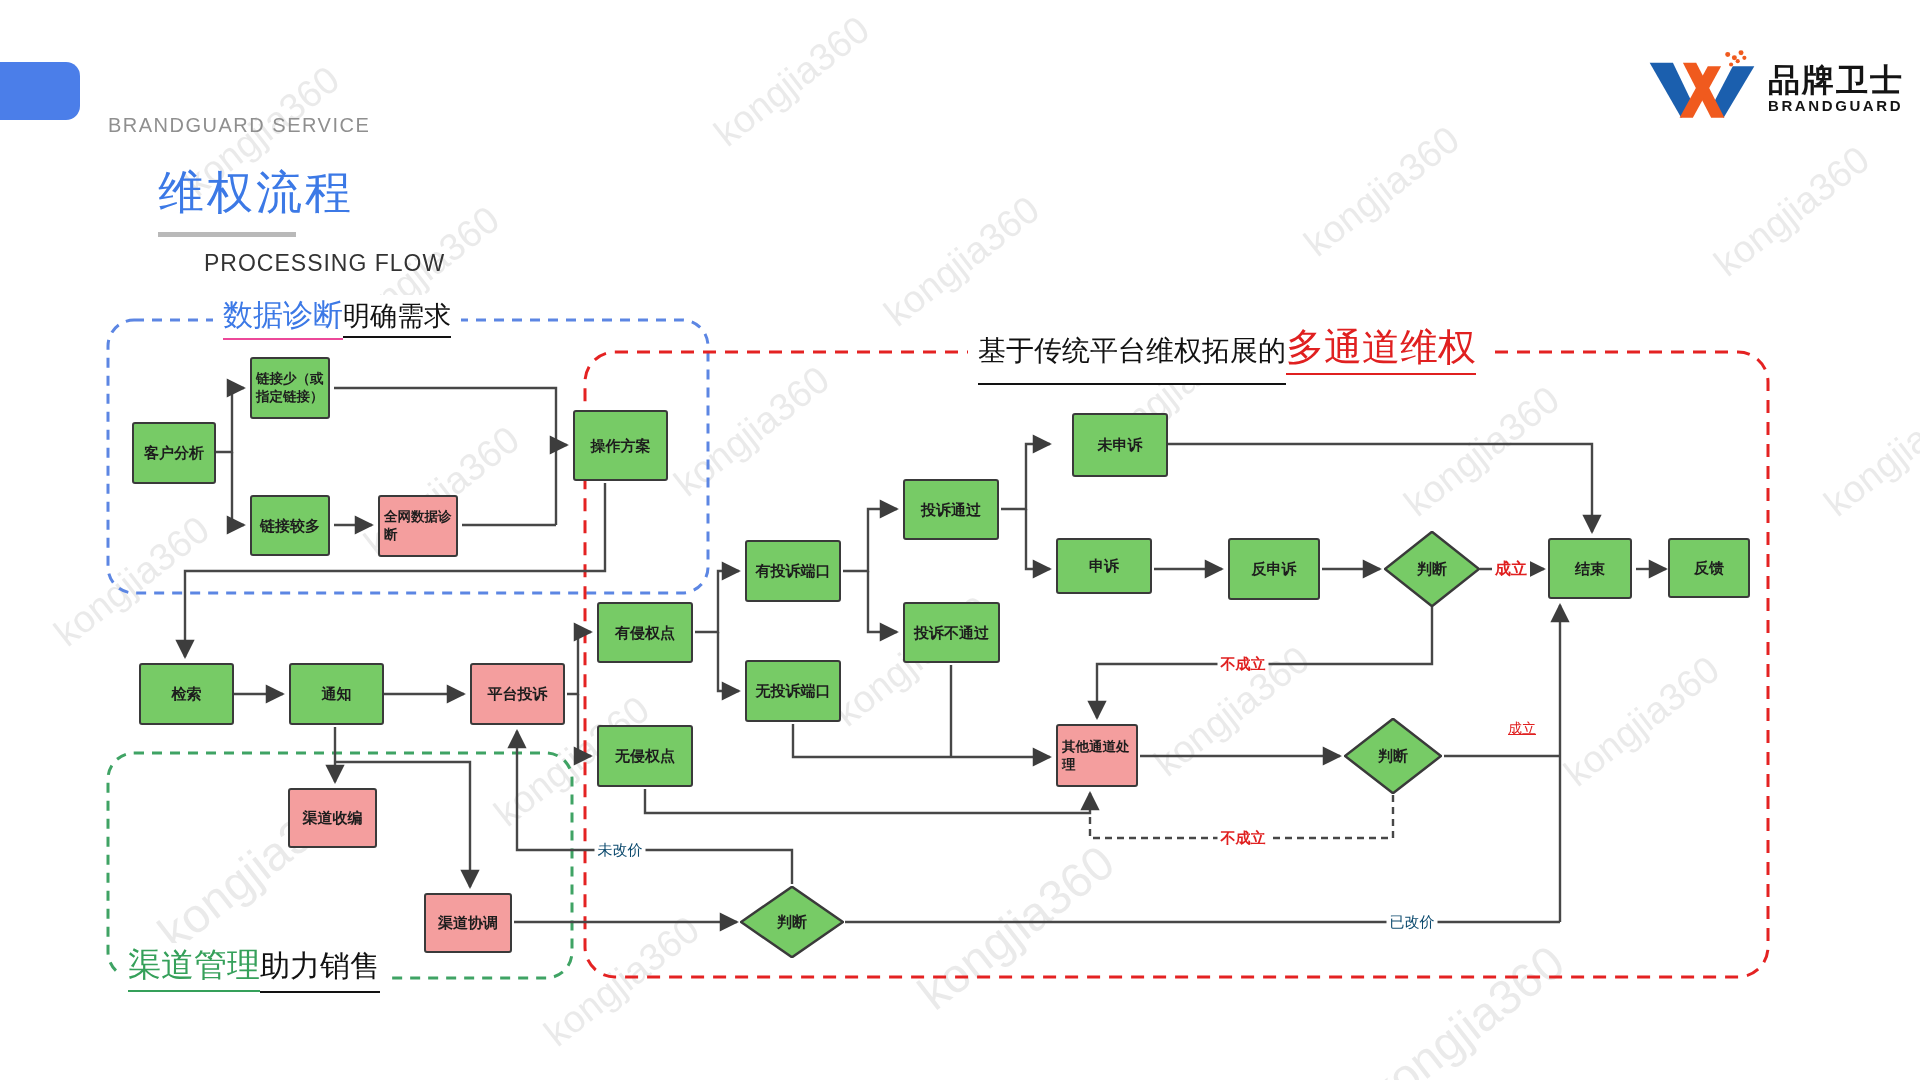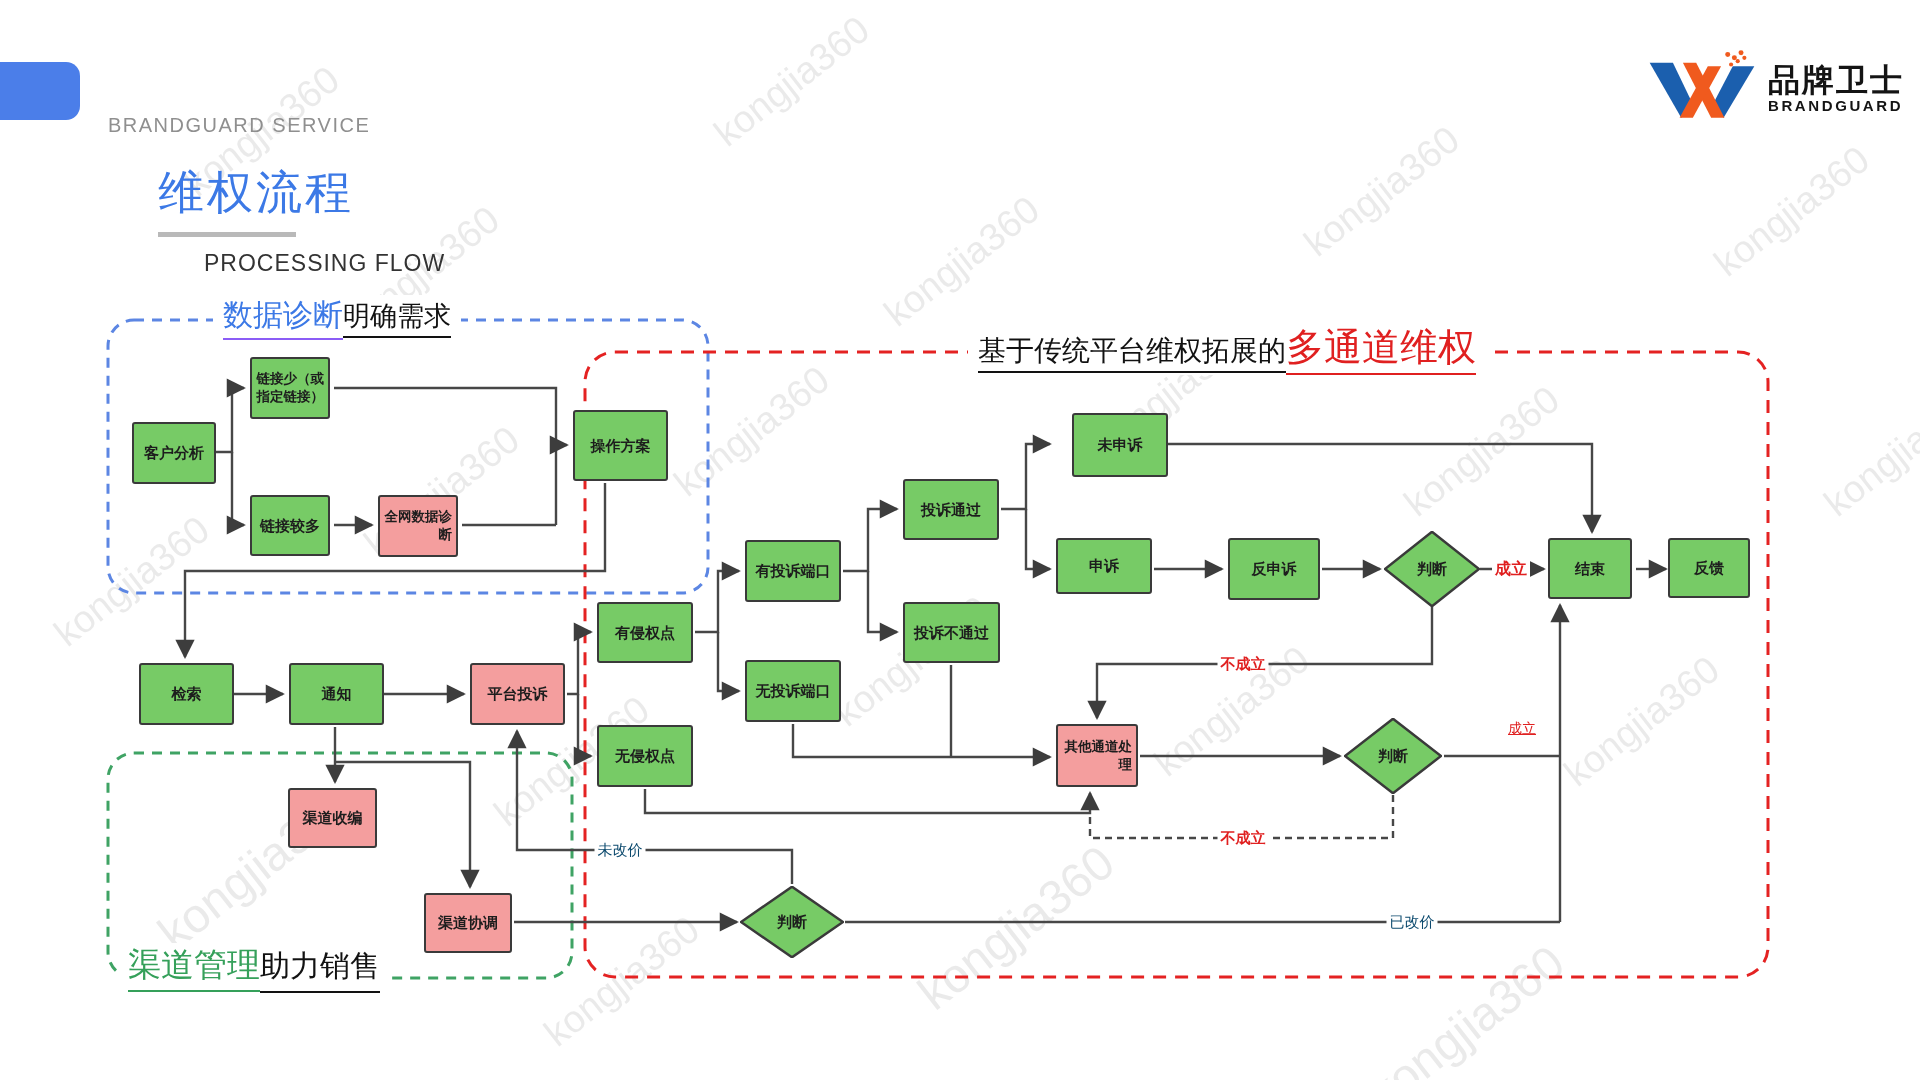--- a/index.html
+++ b/index.html
@@ -13,41 +13,41 @@
   .logo{position:absolute;left:1648px;top:48px;display:flex;align-items:center;gap:12px;}
   .logo-text{display:flex;flex-direction:column;line-height:1.05;}
   .logo-cn{font-size:32px;font-weight:800;color:#141414;letter-spacing:2px;}
   .logo-en{font-size:15px;font-weight:800;color:#141414;letter-spacing:2.6px;}
   
   .page-title{position:absolute;left:158px;top:162px;font-size:46px;color:#3c79e6;letter-spacing:3px;}
   .title-underline{position:absolute;left:158px;top:232px;width:138px;height:5px;background:#b9b9b9;}
   .page-title-en{position:absolute;left:160px;top:250px;font-size:23px;color:#333;letter-spacing:1px;margin-left:44px;}
   
   #wires{position:absolute;left:0;top:0;width:1920px;height:1080px;z-index:1;}
-  .node{position:absolute;z-index:2;display:flex;align-items:center;justify-content:center;text-align:right;
+  .node{position:absolute;z-index:2;display:flex;align-items:center;justify-content:center;text-align:left;
         border:2px solid #3a3a3a;border-radius:3px;font-weight:bold;font-size:15px;line-height:1.3;
         color:#1d1d1d;padding:2px 4px;box-sizing:border-box;}
   .green{background:#77cb66;}
   .pink{background:#f49e9e;}
   .small{font-size:13.5px;}
   .diamond{position:absolute;z-index:2;display:flex;align-items:center;justify-content:center;}
   .diamond svg{position:absolute;inset:0;width:100%;height:100%;}
   .diamond span{position:relative;font-weight:bold;font-size:15px;color:#1d1d1d;}
   .elabel{position:absolute;z-index:3;transform:translate(-50%,-50%);background:#fff;
           padding:0 3px;font-weight:bold;white-space:nowrap;}
   .red-t{color:#e02020;font-size:15px;}
   .red-big{color:#e02020;font-size:16px;}
   .red-u{color:#e02020;font-size:14px;font-weight:normal;text-decoration:underline;}
   .gray-t{color:#0c4a6e;font-weight:normal;font-size:15px;}
   
   .glabel{position:absolute;z-index:3;background:#fff;padding:0 10px;white-space:nowrap;
           display:flex;align-items:baseline;}
-  .gl-blue{font-size:30px;color:#3c79e6;border-bottom:2px solid #8b5cf6;padding-bottom:2px;}
+  .gl-blue{font-size:30px;color:#3c79e6;border-bottom:2px solid #ec4899;padding-bottom:2px;}
   .gl-black27{font-size:27px;color:#121212;border-bottom:2px solid #121212;padding-bottom:2px;}
-  .gl-black28{font-size:28px;color:#121212;border-bottom:2px solid #121212;padding-bottom:1px;}
+  .gl-black28{font-size:28px;color:#121212;border-bottom:2px solid #121212;padding-bottom:13px;}
   .gl-redbig{font-size:38px;color:#e02020;border-bottom:2px solid #e02020;padding-bottom:0;}
   .gl-green{font-size:33px;color:#35a05a;border-bottom:2px solid #35a05a;padding-bottom:2px;}
   .gl-black30{font-size:30px;color:#121212;border-bottom:2px solid #121212;padding-bottom:4px;}
   
   .wm{position:absolute;z-index:0;color:rgba(125,125,125,0.16);transform:rotate(-38deg);
       font-size:38px;white-space:nowrap;pointer-events:none;}
   .wm-big{font-size:48px;}
 </style>
 </head>
 <body>

